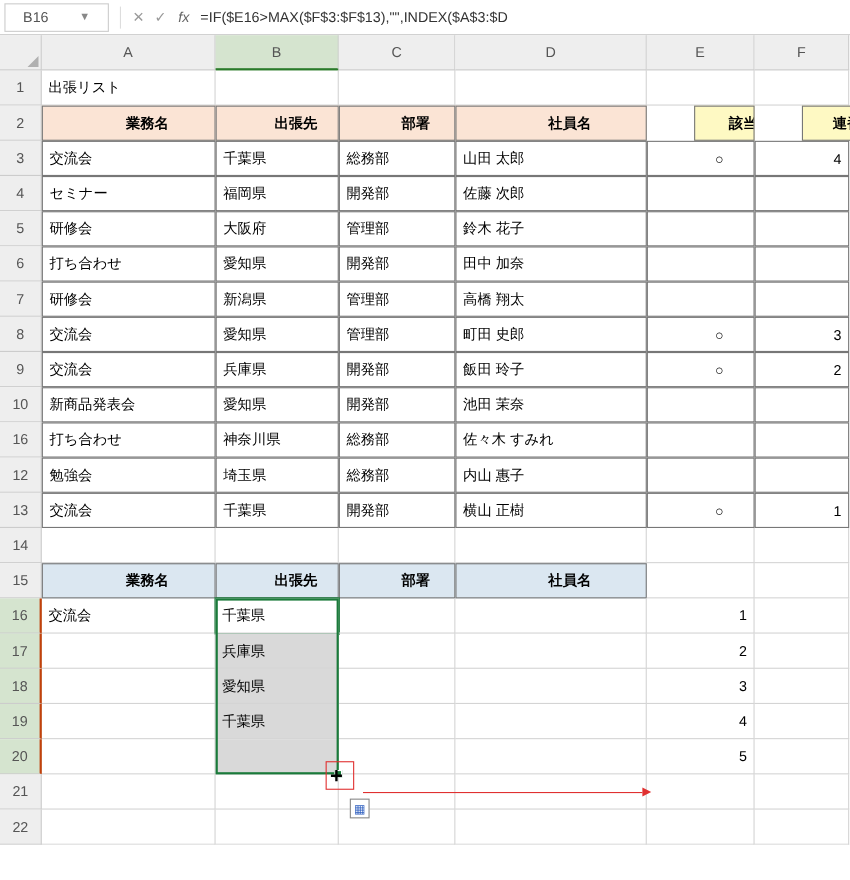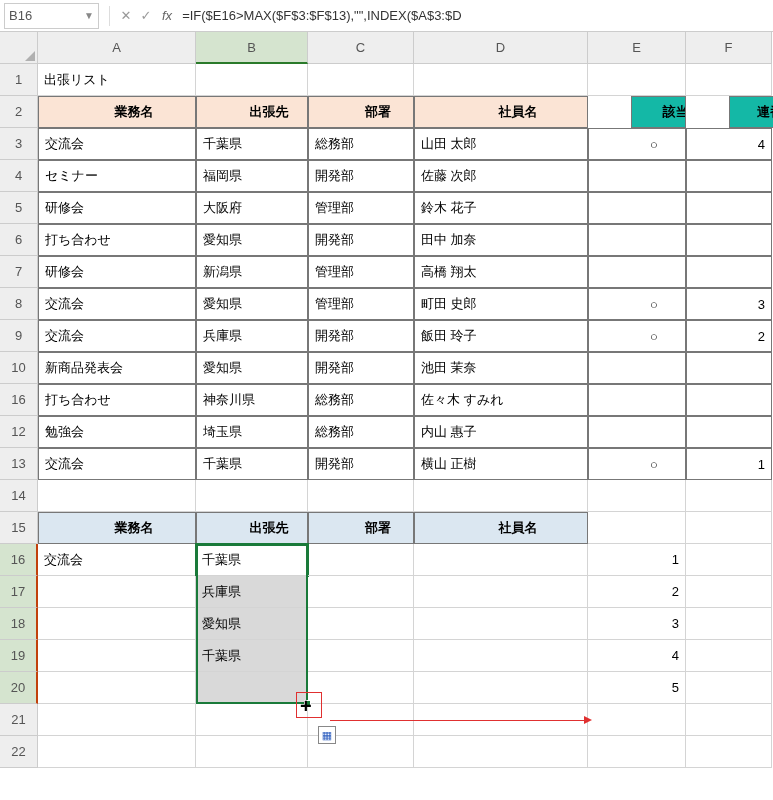--- a/index.html
+++ b/index.html
@@ -18,21 +18,21 @@
     border-bottom: 1px solid #ccc;
     background: #fff;
   }
   .name-box {
     width: 95px;
     height: 26px;
     border: 1px solid #ccc;
     margin: 0 4px;
     display: flex;
     align-items: center;
-    padding: 0 4px;
+    padding: 0 16px;
     font-size: 13px;
     color: #555;
     justify-content: space-between;
   }
   .name-box .dd { color: #888; font-size: 10px; }
   .fb-sep { width: 1px; height: 20px; background: #ddd; margin: 0 6px; }
   .fb-btn { width: 20px; color: #999; text-align: center; }
   .fx-label { font-style: italic; color: #666; padding: 0 6px; }
   .formula-input {
     flex: 1;
@@ -84,21 +84,21 @@
     white-space: nowrap;
   }
   .jr { justify-content: flex-end; }
   .jc { justify-content: center; padding-left: 40px; }
   .hdr-peach {
     background: #fbe4d5;
     font-weight: bold;
     border: 1px solid #777;
   }
   .hdr-green {
-    background: #14b8a6;
+    background: #fef9c3;
     font-weight: bold;
     border: 1px solid #777;
     margin-left: 43px;
   }
   .hdr-blue {
     background: #dbe7f1;
     font-weight: bold;
     border: 1px solid #777;
   }
   .bordered {

